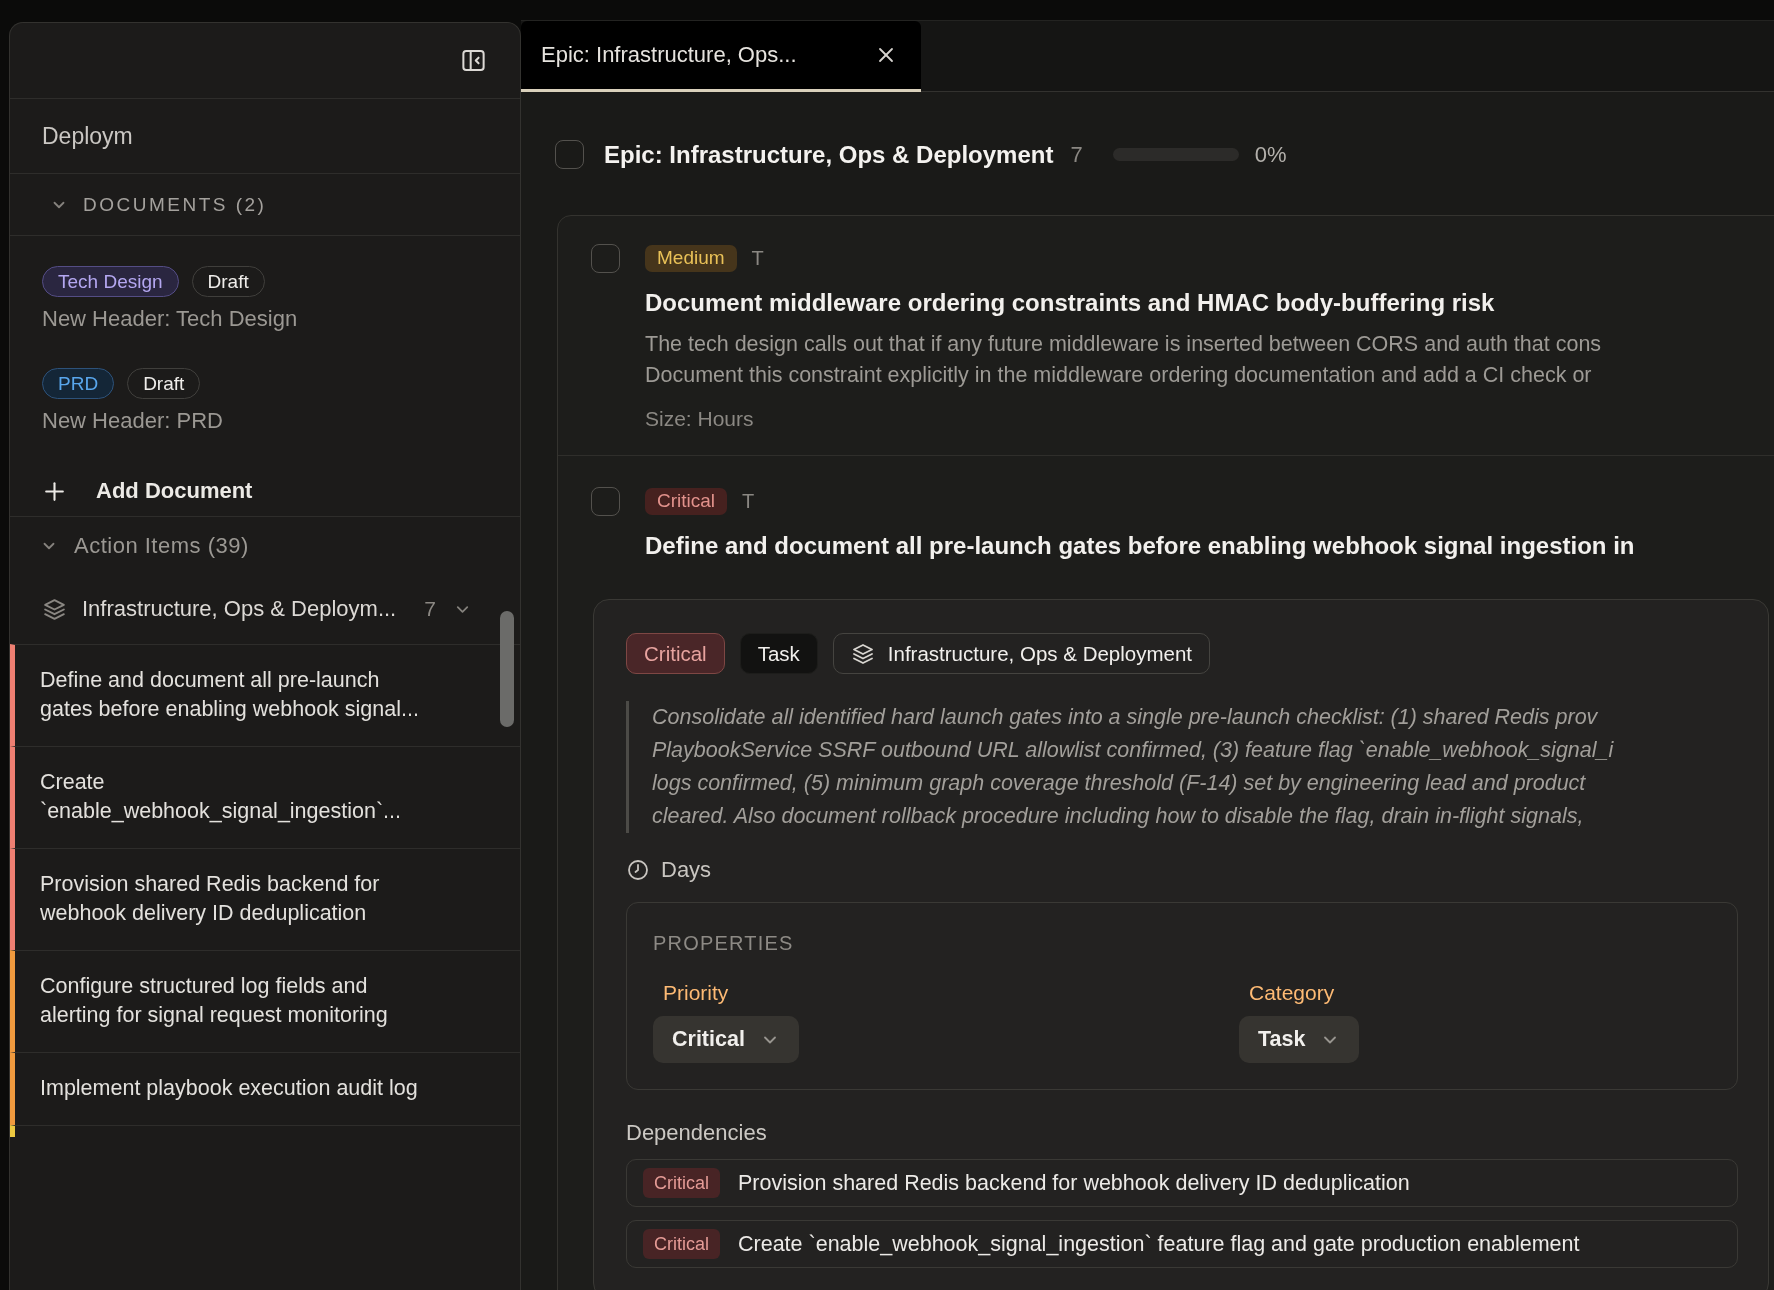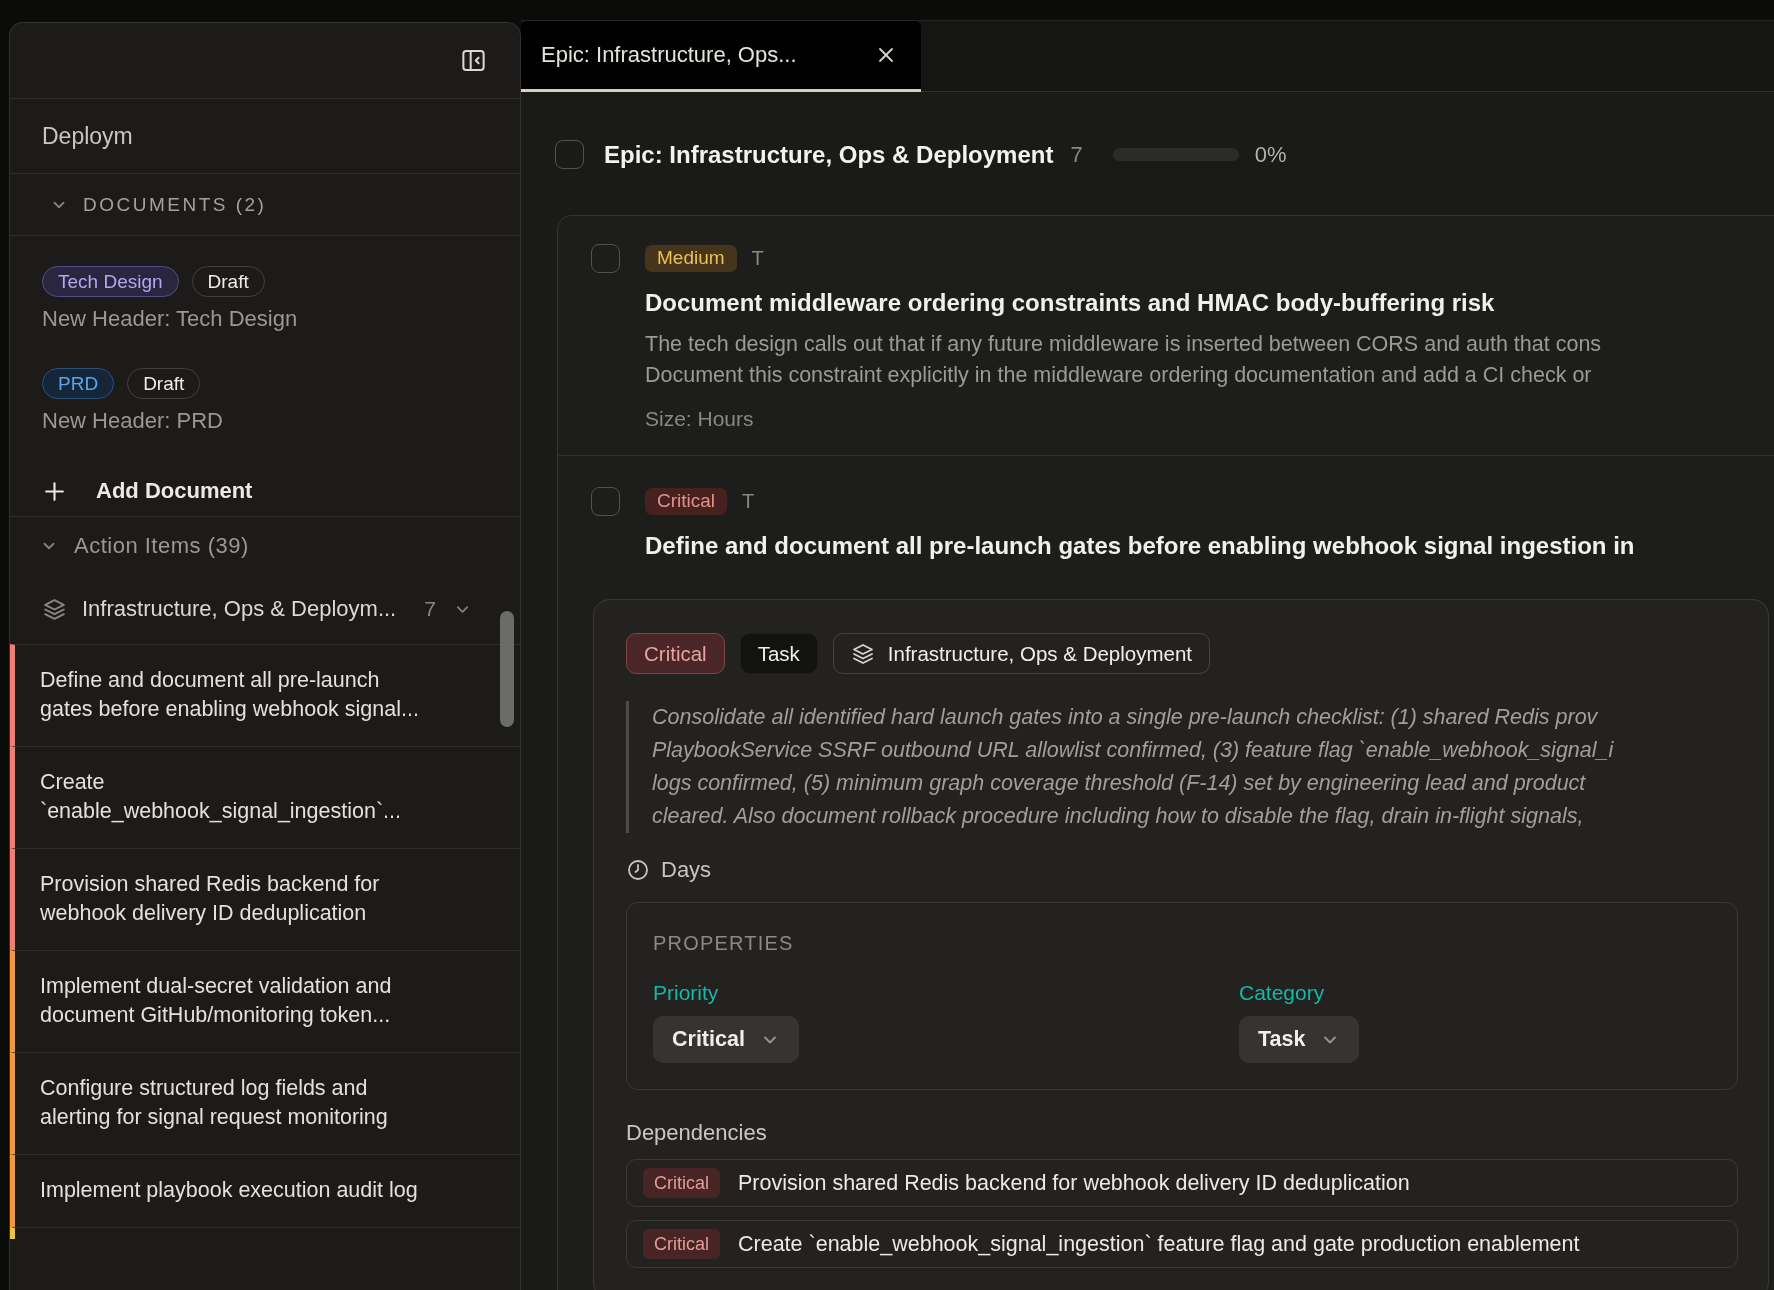--- a/index.html
+++ b/index.html
@@ -102,21 +102,21 @@
   .dbadge-epic { background:transparent; border:1px solid #454440; color:#f1efec; gap:13px; }
   .quote { margin-top:27px; border-left:3px solid #4c4b47; padding-left:23px; }
   .quote div { font-size:21.5px; line-height:33px; font-style:italic; color:#a29f9a;
     white-space:nowrap; overflow:hidden; }
   .days-row { margin-top:24px; display:flex; align-items:center; gap:11px;
     font-size:22px; color:#c8c5c0; }
   .props-box { margin-top:19px; border:1px solid #3a3935; border-radius:12px;
     padding:29px 26px 26px 26px; }
   .props-title { font-size:20px; letter-spacing:1.2px; color:#8d8a85; }
   .props-grid { margin-top:26px; display:grid; grid-template-columns:586px 1fr; }
-  .prop-label { font-size:21px; color:#14b8a6; }
+  .prop-label { font-size:21px; color:#fdba74;margin-left:10px; }
   .dropdown { margin-top:11px; display:inline-flex; align-items:center; gap:15px;
     background:#363430; border-radius:10px; padding:11px 19px; cursor:pointer; }
   .dropdown .dd-value { font-size:21.5px; font-weight:600; color:#f1efec; }
   .deps-label { margin-top:30px; font-size:22px; color:#cbc8c3; }
   .dep-row { margin-top:13px; display:flex; align-items:center; gap:18px;
     border:1px solid #3a3935; border-radius:10px; height:48px; padding:0 16px; cursor:pointer; }
   .dep-badge { display:inline-flex; align-items:center; height:30px; padding:0 11px;
     border-radius:6px; background:#482425; color:#e49b96; font-size:18px; flex:none; }
   .dep-text { font-size:21.5px; color:#eceae7; white-space:nowrap; overflow:hidden; }
 </style>
@@ -203,24 +203,20 @@
     <div class="ai-line">Define and document all pre-launch</div>
     <div class="ai-line">gates before enabling webhook signal...</div>
   </div>
   <div class="ai-item" style="border-left-color: rgb(238, 127, 114);">
     <div class="ai-line">Create</div>
     <div class="ai-line">`enable_webhook_signal_ingestion`...</div>
   </div>
   <div class="ai-item" style="border-left-color: rgb(238, 127, 114);">
     <div class="ai-line">Provision shared Redis backend for</div>
     <div class="ai-line">webhook delivery ID deduplication</div>
-  </div>
-  <div class="ai-item" style="border-left-color: rgb(240, 154, 62);">
-    <div class="ai-line">Implement dual-secret validation and</div>
-    <div class="ai-line">document GitHub/monitoring token...</div>
   </div>
   <div class="ai-item" style="border-left-color: rgb(240, 154, 62);">
     <div class="ai-line">Configure structured log fields and</div>
     <div class="ai-line">alerting for signal request monitoring</div>
   </div>
   <div class="ai-item" style="border-left-color: rgb(240, 154, 62);">
     <div class="ai-line">Implement playbook execution audit log</div>
   </div>
   <div class="ai-item ai-stub" style="border-left-color: rgb(236, 200, 64);"></div>
 

